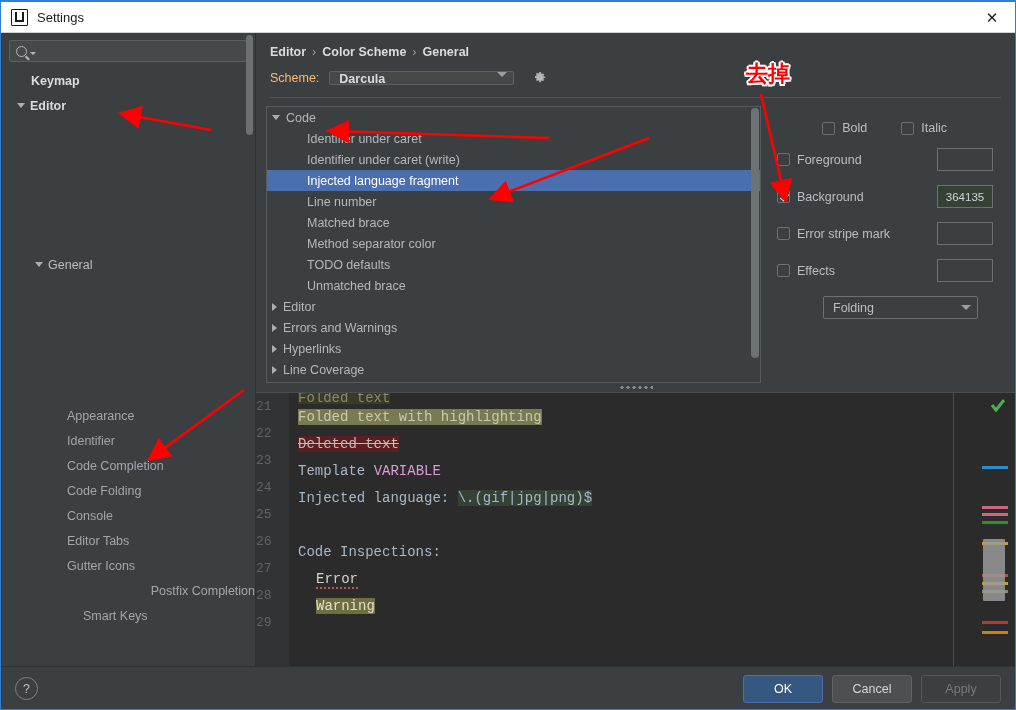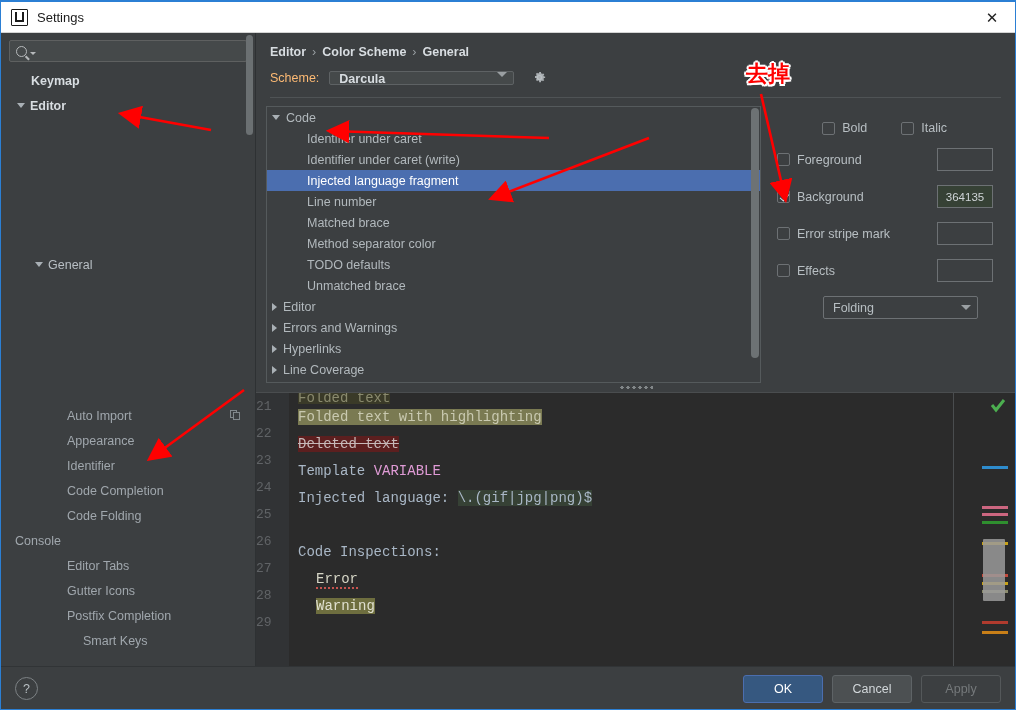--- a/index.html
+++ b/index.html
@@ -178,52 +178,47 @@
           <div class="trow bold" style="padding-left: 16px;">
             <span class="tw down"></span>
             <span>Editor</span>
           </div>
           <div class="trow mid" style="padding-left: 34px;">
             <span class="tw down"></span>
             <span>General</span>
           </div>
           <div class="trow" style="padding-left: 52px;">
             <span class="tw none"></span>
-            <span>Auto Import</span>
-            <span class="dup-icon"></span>
-          </div>
-          <div class="trow" style="padding-left: 52px;">
-            <span class="tw none"></span>
             <span>Appearance</span>
           </div>
           <div class="trow" style="padding-left: 52px;">
             <span class="tw none"></span>
             <span>Identifier</span>
           </div>
           <div class="trow" style="padding-left: 52px;">
             <span class="tw none"></span>
             <span>Code Completion</span>
           </div>
           <div class="trow" style="padding-left: 52px;">
             <span class="tw none"></span>
             <span>Code Folding</span>
           </div>
-          <div class="trow" style="">
+          <div class="trow" style="padding-left: 52px;">
             <span class="tw none"></span>
             <span>Console</span>
           </div>
           <div class="trow" style="padding-left: 52px;">
             <span class="tw none"></span>
             <span>Editor Tabs</span>
           </div>
           <div class="trow" style="padding-left: 52px;">
             <span class="tw none"></span>
             <span>Gutter Icons</span>
           </div>
-          <div class="trow" style="padding-left: 52px;">
+          <div class="trow" style="padding-left: 36px; justify-content: space-between;">
             <span class="tw none"></span>
             <span>Postfix Completion</span>
           </div>
           <div class="trow" style="padding-left: 68px;">
             <span class="tw none"></span>
             <span>Smart Keys</span>
           </div>
           <div class="trow mid" style="padding-left: 34px;"></div>
         </div>
       <div class="lscroll"></div>

